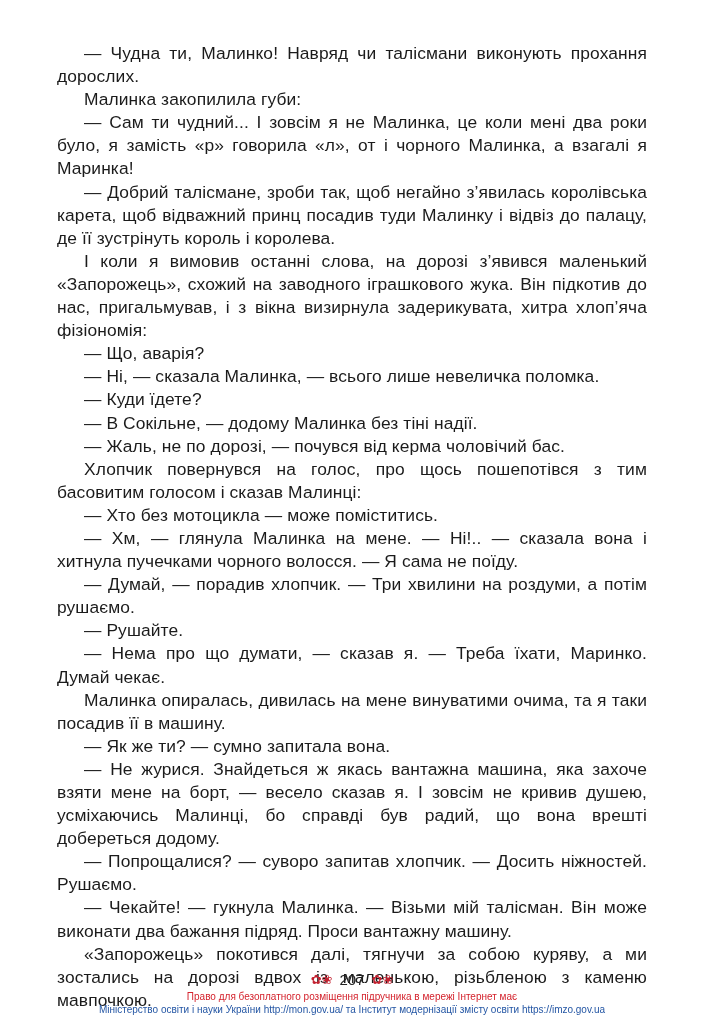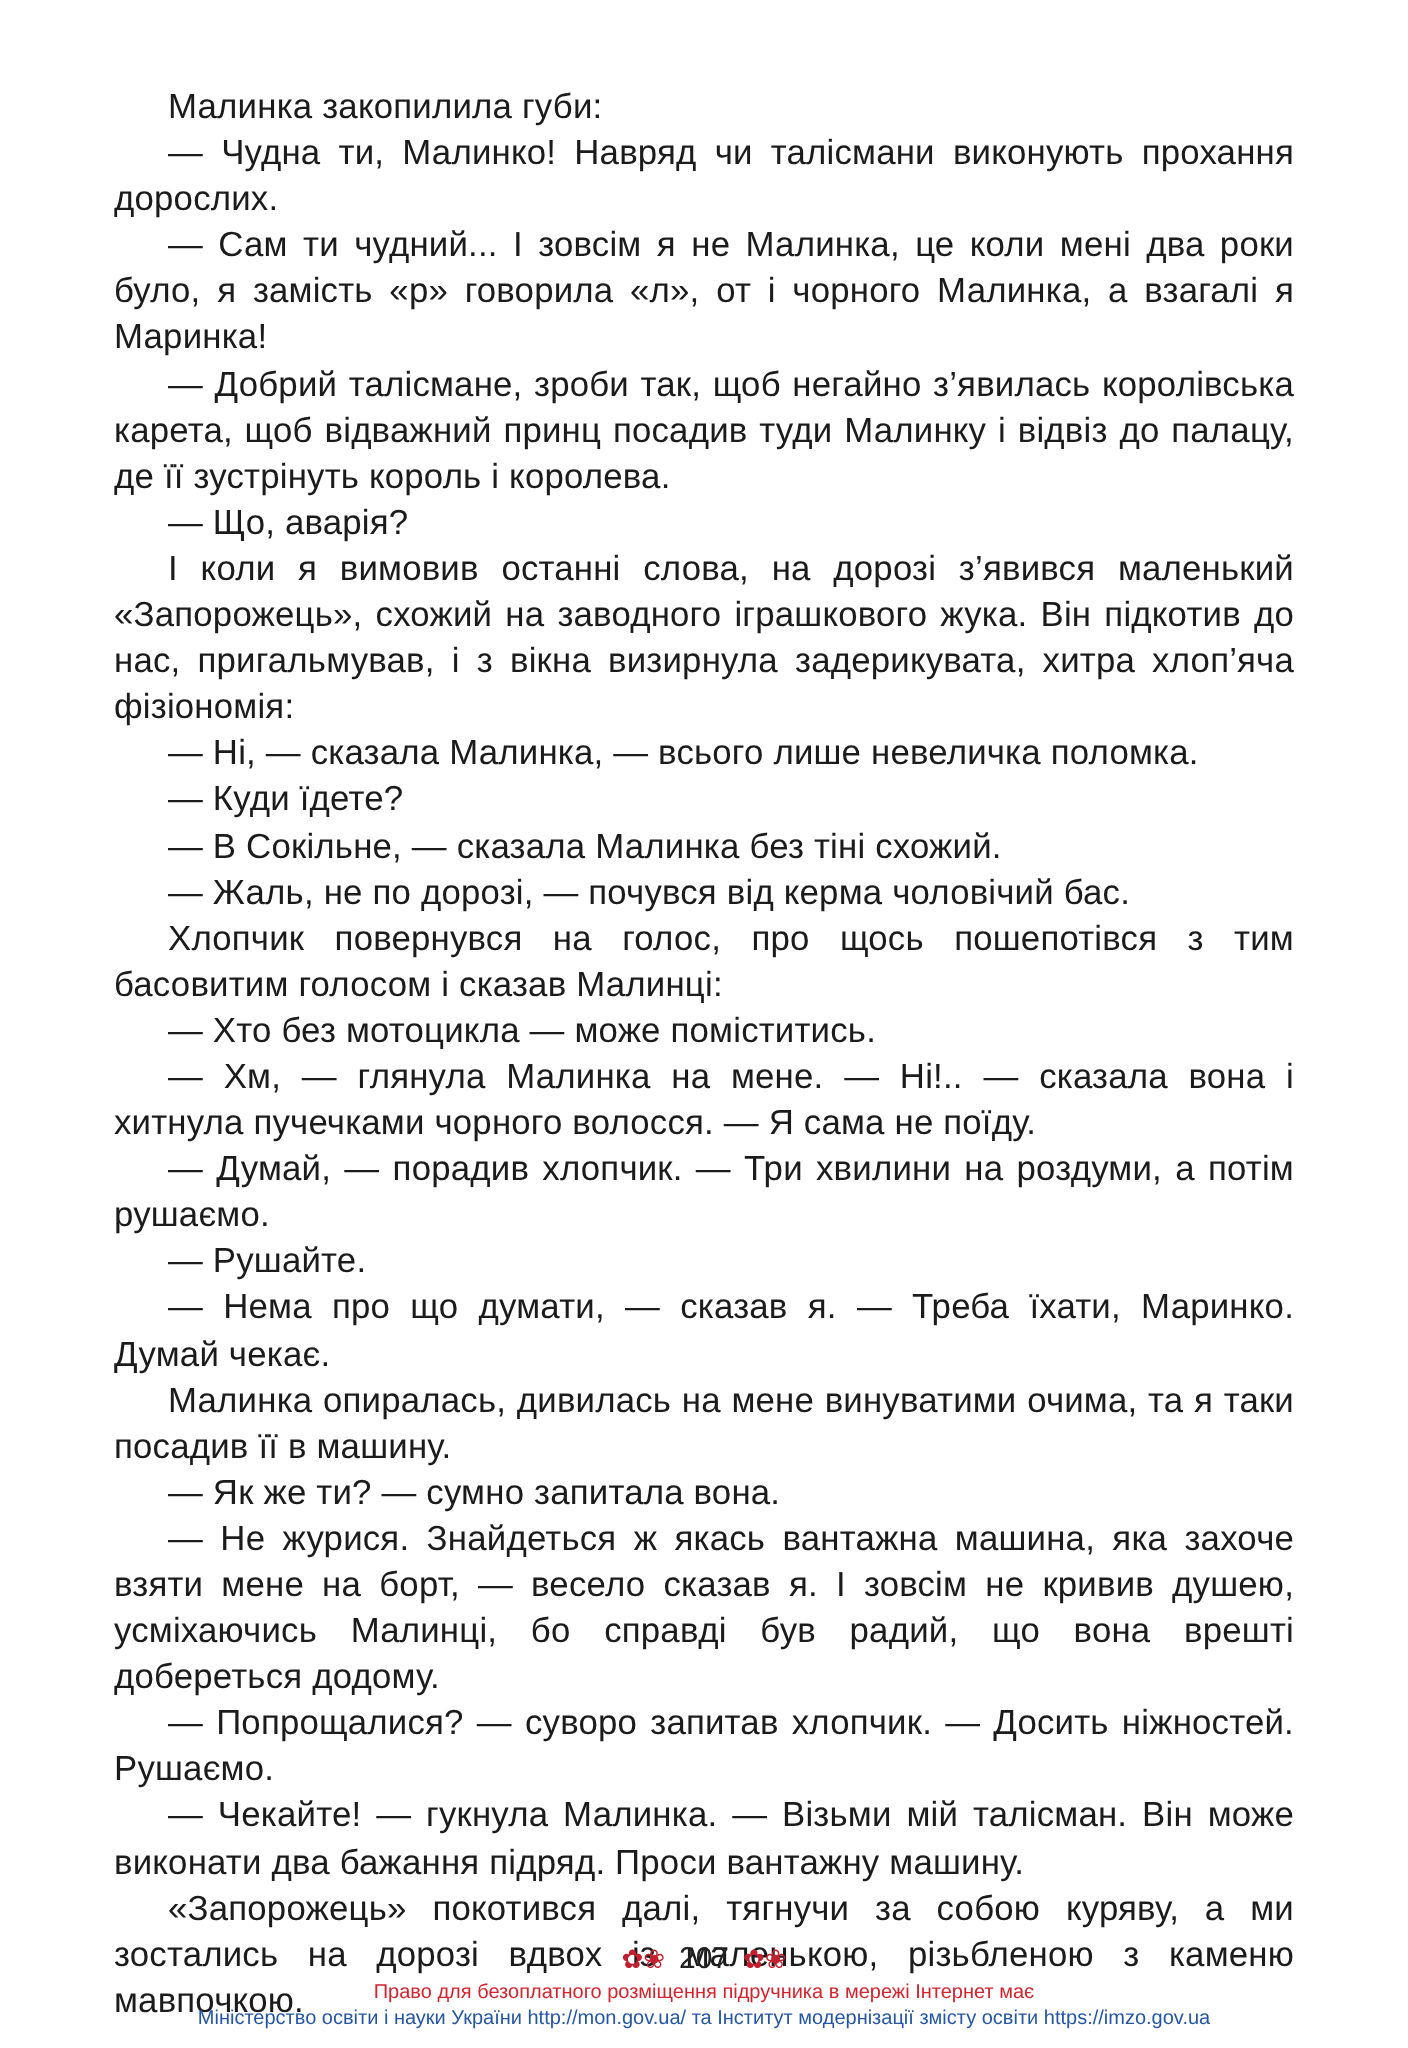--- a/index.html
+++ b/index.html
@@ -52,29 +52,29 @@
     line-height:13px;
   }
 </style>
 </head>
 <body>
 
 <div class="page">
 
   <div class="text-block">
     <div id="paragraphs">
+        <p class="para">— Чудна ти, Малинко! Навряд чи талісмани виконують прохання дорослих.</p>
         <p class="para">Малинка закопилила губи:</p>
-        <p class="para">— Чудна ти, Малинко! Навряд чи талісмани виконують прохання дорослих.</p>
         <p class="para">— Сам ти чудний... І зовсім я не Малинка, це коли мені два роки було, я замість «р» говорила «л», от і чорного Малинка, а взагалі я Маринка!</p>
         <p class="para">— Добрий талісмане, зроби так, щоб негайно з’явилась королівська карета, щоб відважний принц посадив туди Малинку і відвіз до палацу, де її зустрінуть король і королева.</p>
+        <p class="para">І коли я вимовив останні слова, на дорозі з’явився маленький «Запорожець», схожий на заводного іграшкового жука. Він підкотив до нас, пригальмував, і з вікна визирнула задерикувата, хитра хлоп’яча фізіономія:</p>
         <p class="para">— Що, аварія?</p>
-        <p class="para">І коли я вимовив останні слова, на дорозі з’явився маленький «Запорожець», схожий на заводного іграшкового жука. Він підкотив до нас, пригальмував, і з вікна визирнула задерикувата, хитра хлоп’яча фізіономія:</p>
         <p class="para">— Ні, — сказала Малинка, — всього лише невеличка поломка.</p>
         <p class="para">— Куди їдете?</p>
-        <p class="para">— В Сокільне, — сказала Малинка без тіні схожий.</p>
+        <p class="para">— В Сокільне, — додому Малинка без тіні надії.</p>
         <p class="para">— Жаль, не по дорозі, — почувся від керма чоловічий бас.</p>
         <p class="para">Хлопчик повернувся на голос, про щось пошепотівся з тим басовитим голосом і сказав Малинці:</p>
         <p class="para">— Хто без мотоцикла — може поміститись.</p>
         <p class="para">— Хм, — глянула Малинка на мене. — Ні!.. — сказала вона і хитнула пучечками чорного волосся. — Я сама не поїду.</p>
         <p class="para">— Думай, — порадив хлопчик. — Три хвилини на роздуми, а потім рушаємо.</p>
         <p class="para">— Рушайте.</p>
         <p class="para">— Нема про що думати, — сказав я. — Треба їхати, Маринко. Думай чекає.</p>
         <p class="para">Малинка опиралась, дивилась на мене винуватими очима, та я таки посадив її в машину.</p>
         <p class="para">— Як же ти? — сумно запитала вона.</p>
         <p class="para">— Не журися. Знайдеться ж якась вантажна машина, яка захоче взяти мене на борт, — весело сказав я. І зовсім не кривив душею, усміхаючись Малинці, бо справді був радий, що вона врешті добереться додому.</p>

